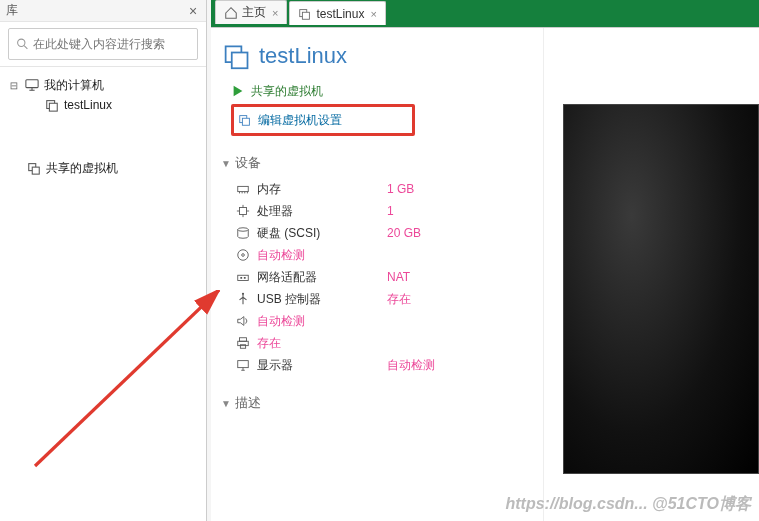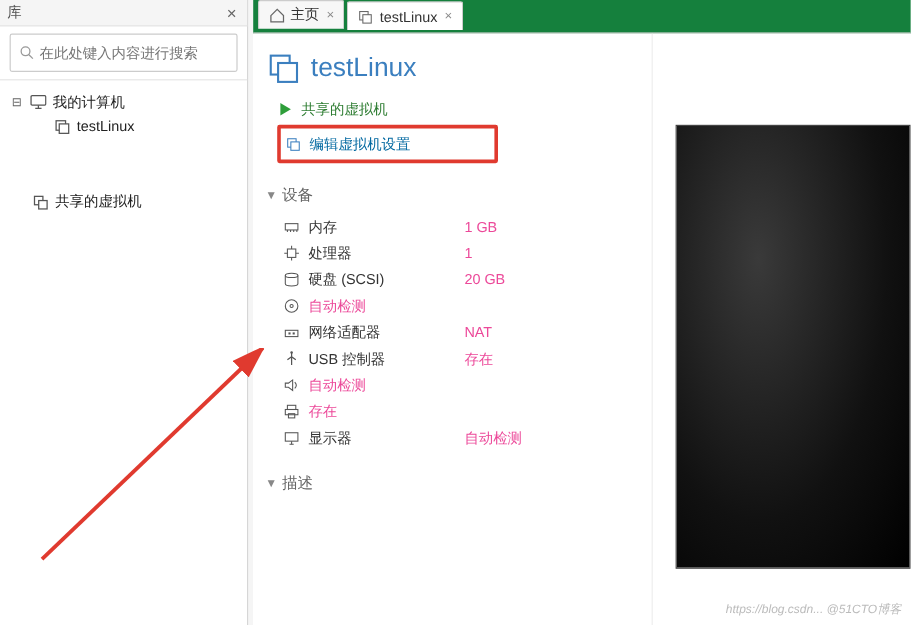--- a/index.html
+++ b/index.html
@@ -58,21 +58,21 @@
 .devrow .di { width:16px; height:16px; margin-right:6px; display:flex; align-items:center; justify-content:center;}
 .devrow .dn { width:130px; color:#333;}
 .devrow .dv { color:#ec4899;}
 .desc-placeholder { margin:8px 0 0 14px; font-size:12px; color:#999;}
 
 .rightpane { flex:1; position:relative; border-left:1px solid #eee;}
 .preview { position:absolute; top:76px; right:0; width:196px; height:370px; background:radial-gradient(ellipse at 35% 30%, #3a3a3a 0%, #111 60%, #000 100%); border:1px solid #444;}
 
 
 .arrow { position:absolute; left:10px; top:290px; width:250px; height:200px; pointer-events:none; z-index:5;}
-.watermark{ position:absolute; right:8px; bottom:6px; font-size:10px; color:#bbb; font-style:italic;}
+.watermark{ position:absolute; right:8px; bottom:6px; font-size:16px; color:#bbb; font-style:italic;font-weight:bold;}
 
 svg { display:block; }
 </style>
 </head>
 <body>
 
 <div class="root">
 
   <div class="sidebar">
     <div class="side-header">

